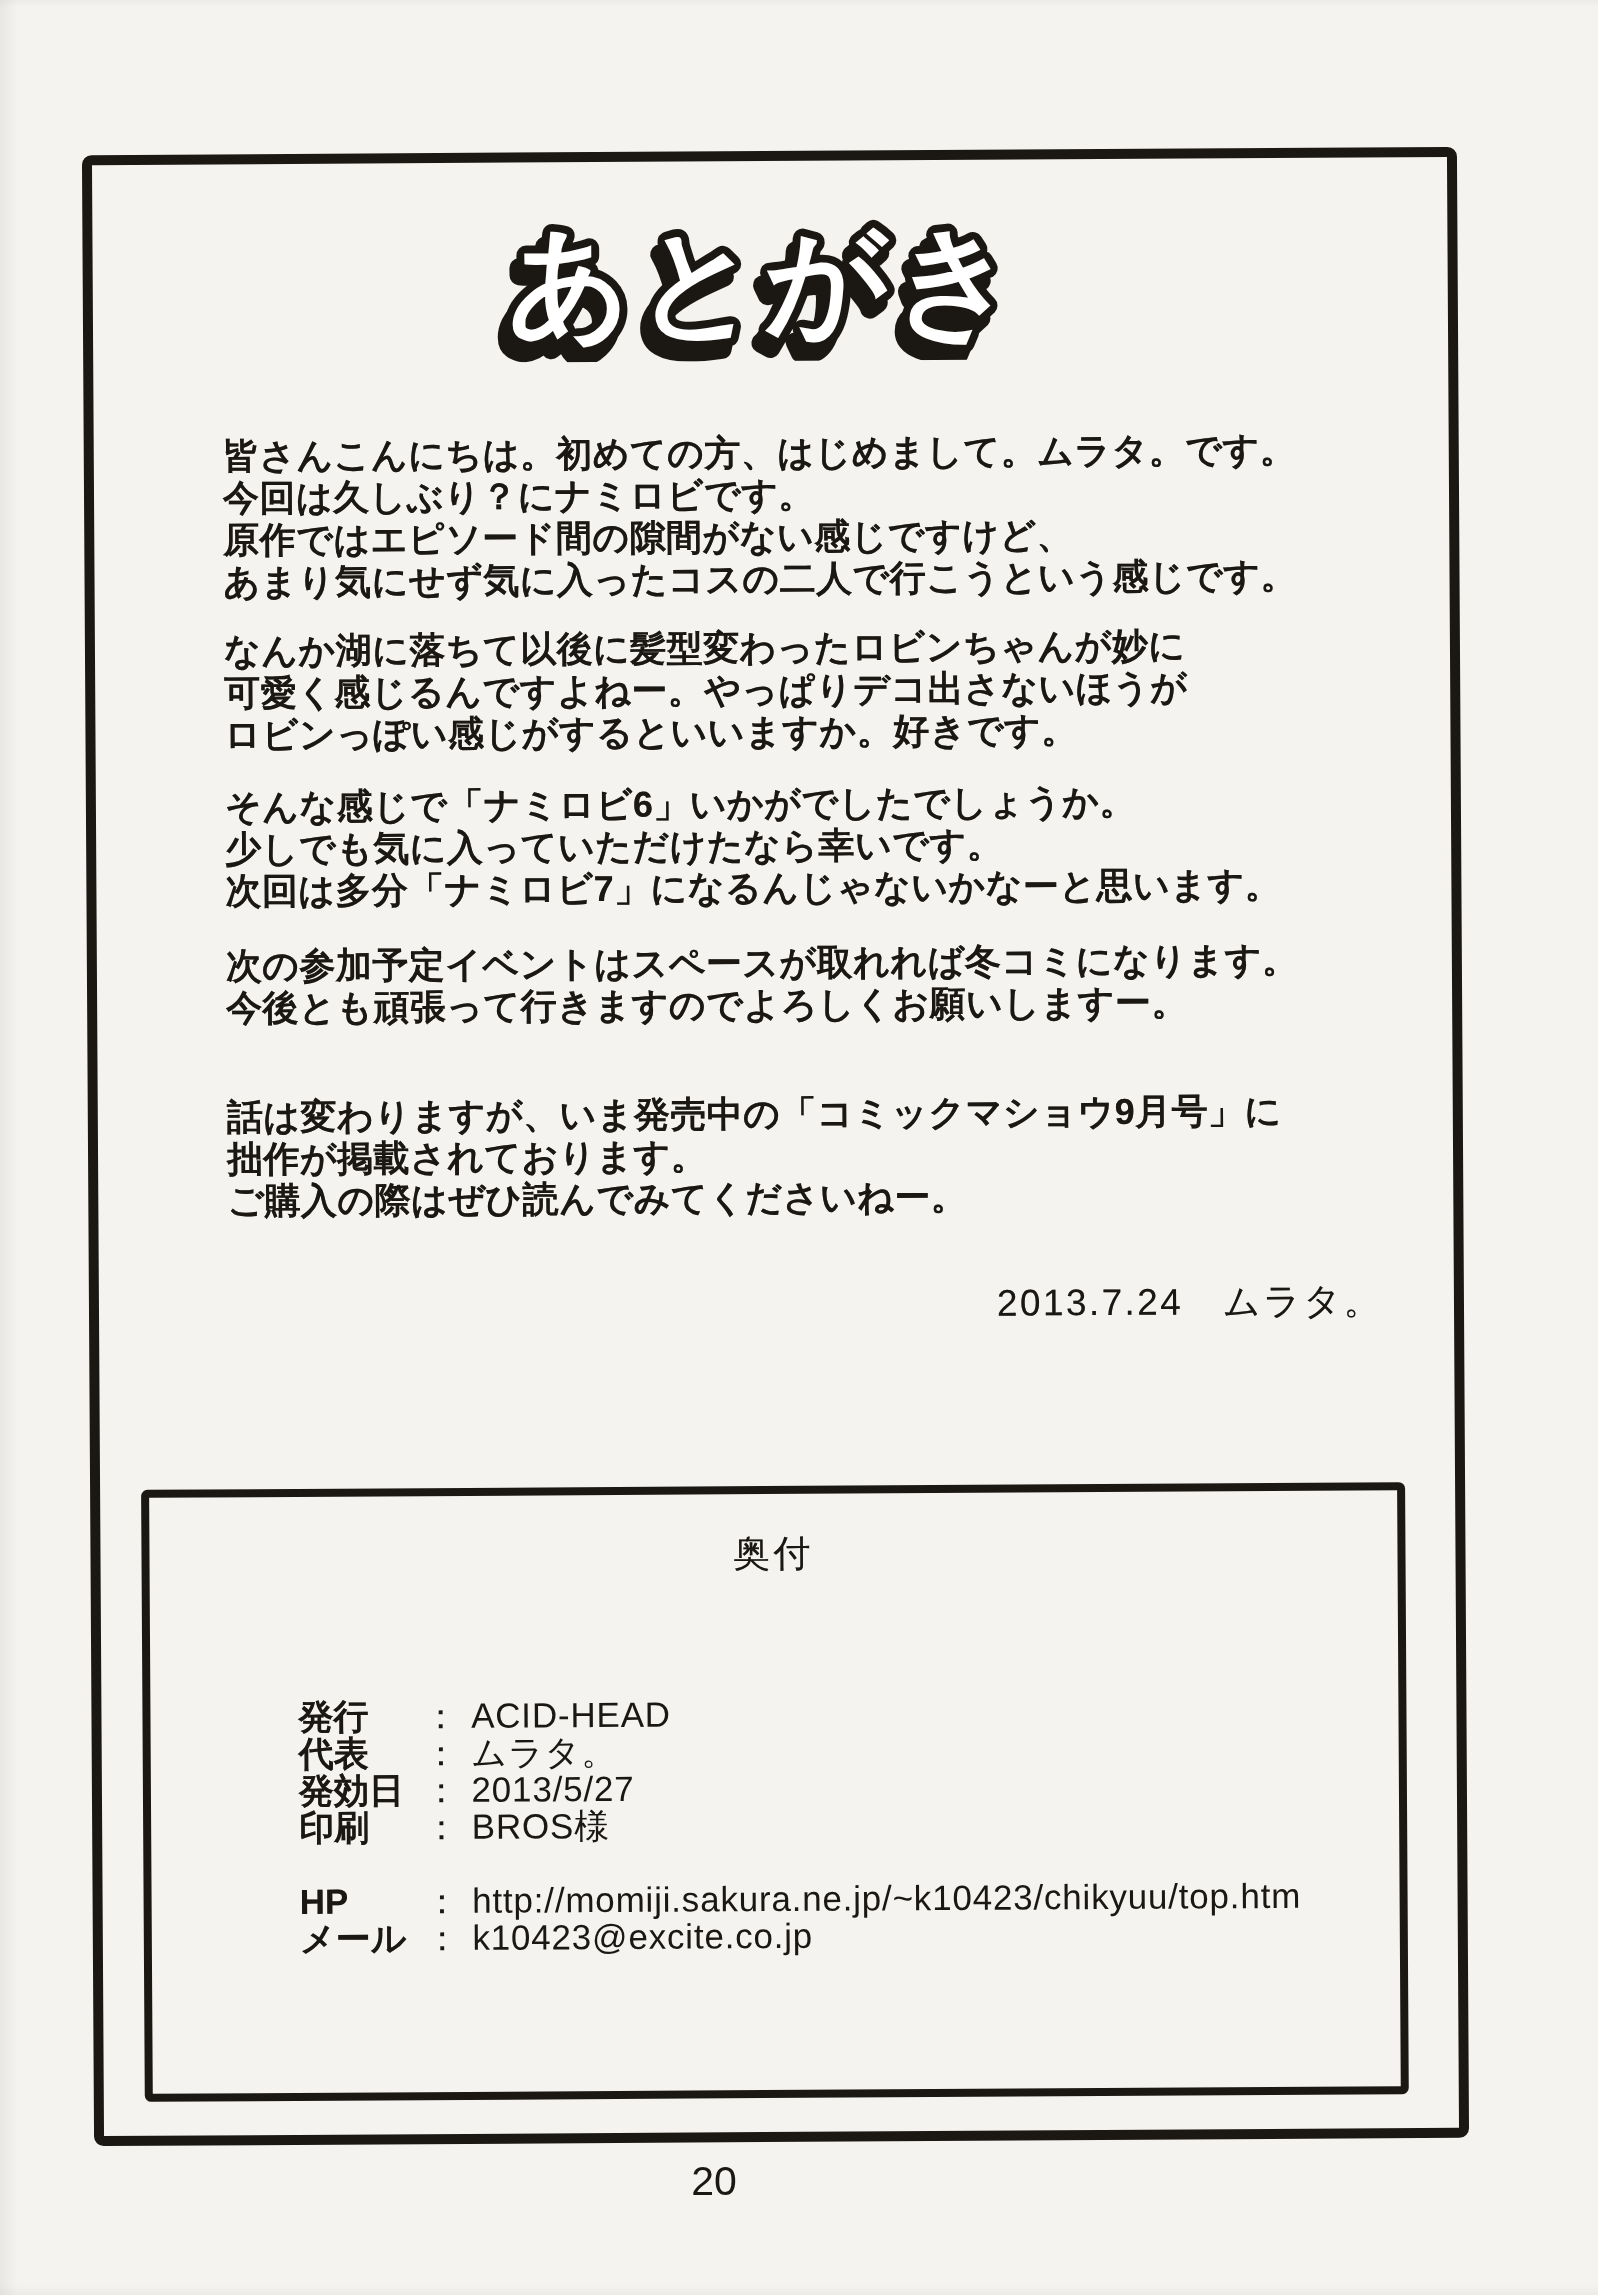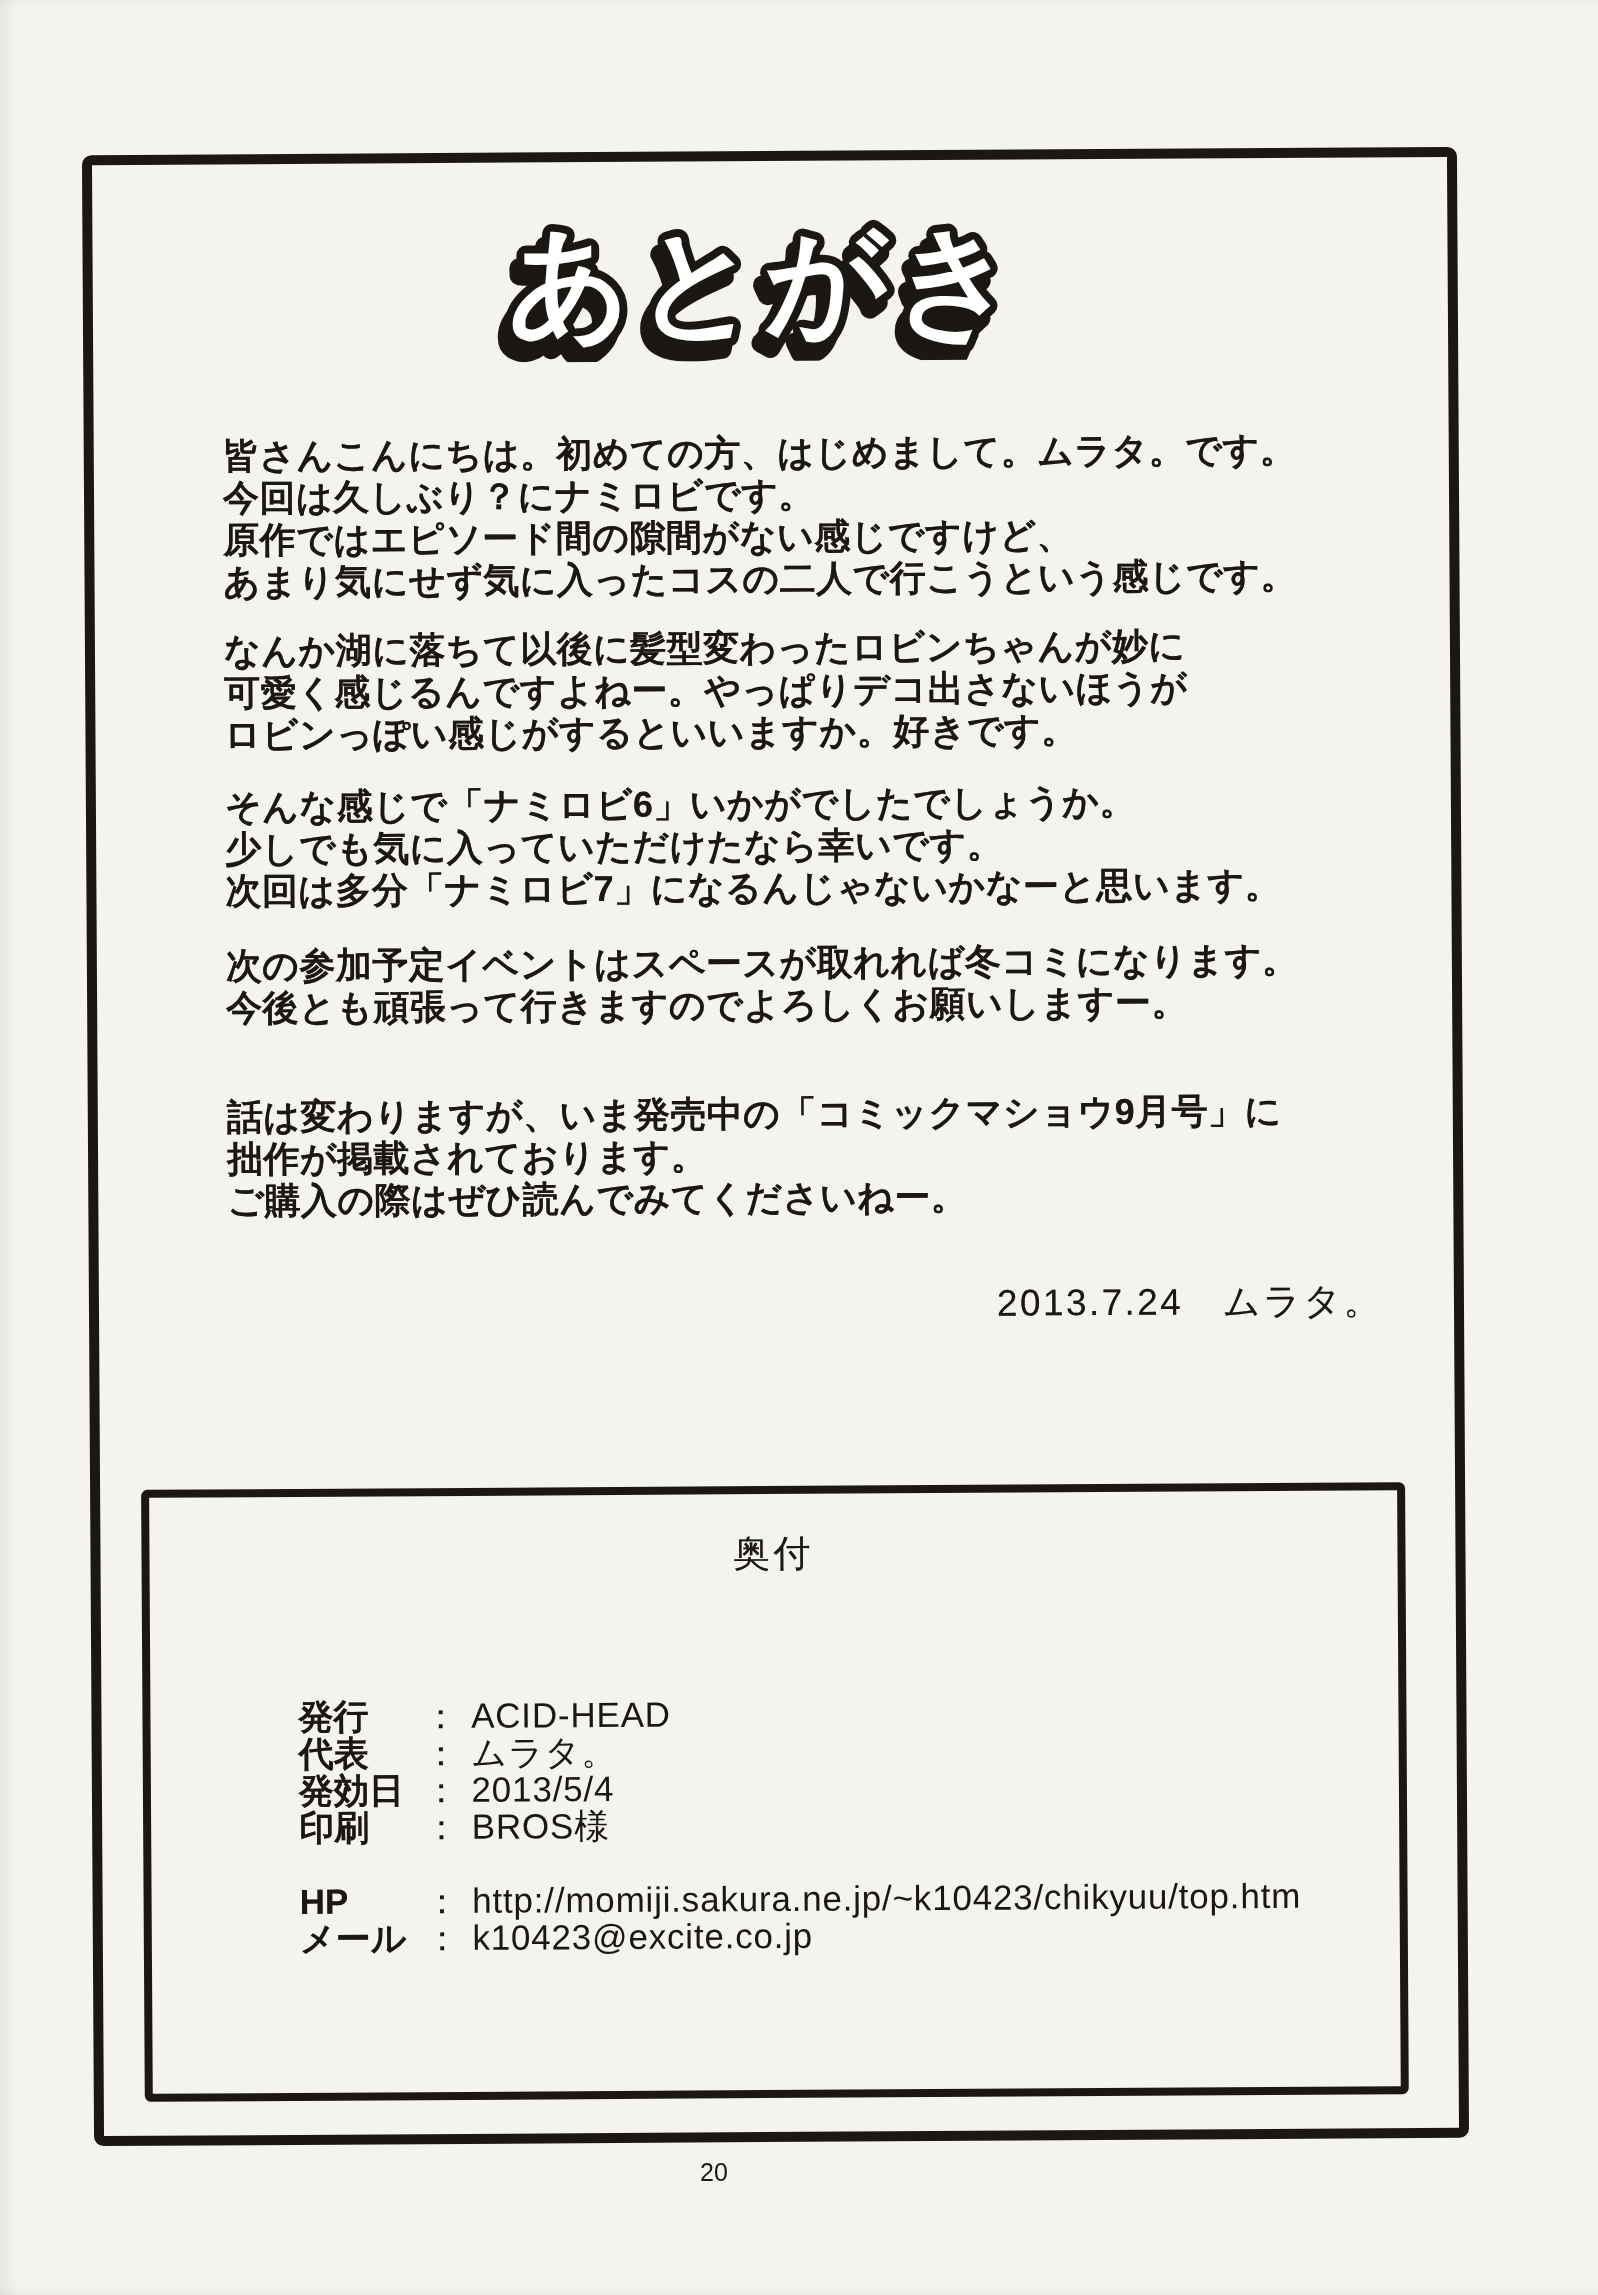--- a/index.html
+++ b/index.html
@@ -78,21 +78,21 @@
     white-space:nowrap;
   }
   .c-row{display:flex;align-items:baseline;}
   .c-row:nth-child(5){margin-top:37px;}
   .c-row .lbl{min-width:120px;font-weight:700;text-shadow:0 0 0.5px rgba(27,24,20,0.5);}
   .c-row .sep{margin:0 12.8px 0 4.8px;font-weight:400;}
   .c-row .val{font-weight:400;letter-spacing:0.8px;}
   .page-number{
     position:absolute;left:674px;top:2158px;width:80px;
     text-align:center;
-    font-size:25px;font-weight:400;
+    font-size:41px;font-weight:400;
   }
   .title-svg text{
     font-family:"Liberation Sans", sans-serif;
     font-weight:bold;
     font-size:152px;
     letter-spacing:6px;
   }
 </style>
 </head>
 <body>
@@ -147,21 +147,21 @@
           <span class="val">ACID-HEAD</span>
         </div>
         <div class="c-row">
           <span class="lbl">代表</span>
           <span class="sep">：</span>
           <span class="val">ムラタ。</span>
         </div>
         <div class="c-row">
           <span class="lbl">発効日</span>
           <span class="sep">：</span>
-          <span class="val">2013/5/4</span>
+          <span class="val">2013/5/27</span>
         </div>
         <div class="c-row">
           <span class="lbl">印刷</span>
           <span class="sep">：</span>
           <span class="val">BROS様</span>
         </div>
         <div class="c-row">
           <span class="lbl">HP</span>
           <span class="sep">：</span>
           <span class="val">http://momiji.sakura.ne.jp/~k10423/chikyuu/top.htm</span>

